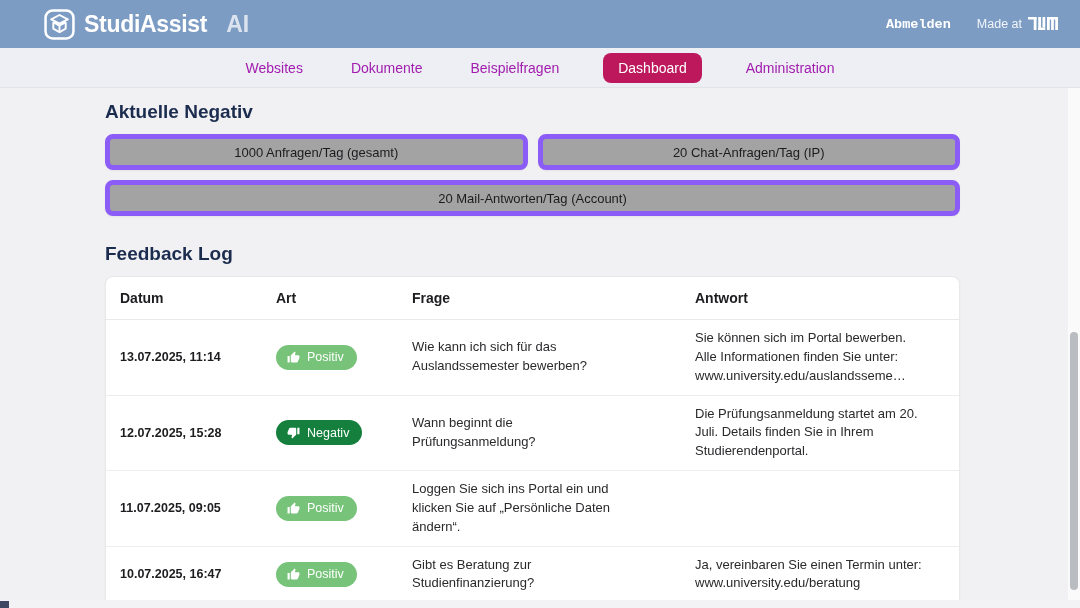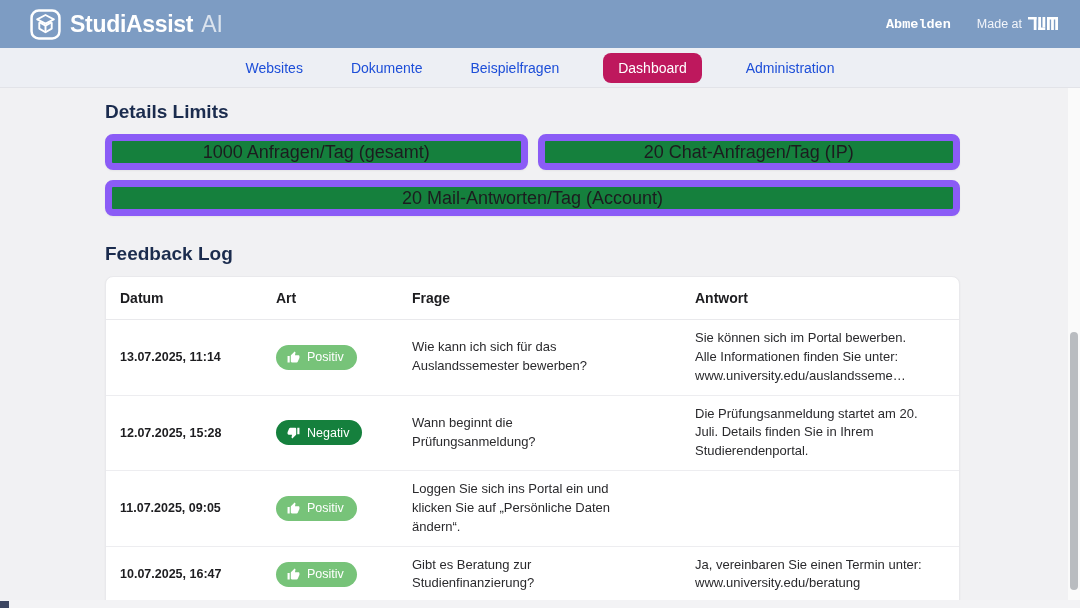--- a/index.html
+++ b/index.html
@@ -1,42 +1,42 @@
 <!DOCTYPE html>
 <html><head>
 <meta charset="utf-8">
 <style>
   * { margin:0; padding:0; box-sizing:border-box; }
   html,body { width:1080px; height:608px; }
   body { font-family:"Liberation Sans", sans-serif; background:#f1f1f3; }
   .app { position:relative; width:1080px; height:608px; overflow:hidden; background:#f1f1f3; }
 
   
-  .topbar { height:48px; background:#7d9cc3; display:flex; align-items:center; padding:0 22px 0 30px; }
+  .topbar { height:48px; background:#7d9cc3; display:flex; align-items:center; padding:0 22px 0 44px; }
   .logo-icon { width:31px; height:31px; margin-right:9px; flex:0 0 auto; }
   .brand { color:#fff; font-size:23px; font-weight:700; letter-spacing:-0.3px; }
-  .brand-ai { color:rgba(255,255,255,0.72); font-size:23px; font-weight:400; margin-left:8px; }
+  .brand-ai { color:rgba(255,255,255,0.72); font-size:23px; font-weight:700; margin-left:19px; }
   .topbar-spacer { flex:1; }
   .logout { color:#fff; font-size:13.5px; font-weight:700; background:none; border:none; cursor:pointer; margin-right:26px; font-family:Liberation Mono, monospace; }
   .made-at { display:flex; gap:6px; color:#f2f5fa; font-size:12.5px; }
   .tum-mark { height:13px; width:auto; display:block; }
 
   
   .navbar { height:40px; background:#edeff4; border-bottom:1px solid #e2e3e8; display:flex; align-items:center; justify-content:center; gap:40px; }
-  .tab { font-size:14px; color:#1d4ed8; background:none; border:none; cursor:pointer; padding:7px 4px; border-radius:8px; font-family:inherit; }
+  .tab { font-size:14px; color:#a21caf; background:none; border:none; cursor:pointer; padding:7px 4px; border-radius:8px; font-family:inherit; }
   .tab.active { background:#be185d; color:#fff; padding:7px 15px; font-weight:400; }
 
   
   .content { margin-left:105px; width:855px; }
   .section-title { color:#1b2c4e; font-size:19px; font-weight:700; margin:13px 0 11px; }
   .section-title.second { margin-top:27px; }
 
   .limit-grid { display:grid; grid-template-columns:1fr 1fr; gap:10px; }
-  .limit-card { background:#15803d; border:7px solid #8b5cf6; border-radius:8px; box-shadow:0 1px 2px rgba(0,0,0,0.05);
-                height:36px; display:flex; align-items:center; justify-content:center; font-size:18px; color:#1c1c1f; }
+  .limit-card { background:#a3a3a3; border:5px solid #8b5cf6; border-radius:8px; box-shadow:0 1px 2px rgba(0,0,0,0.05);
+                height:36px; display:flex; align-items:center; justify-content:center; font-size:13px; color:#1c1c1f; }
   .limit-card.wide { grid-column:1 / span 2; }
 
   
   .table-card { background:#fff; border:1px solid #e9e9ec; border-radius:8px; box-shadow:0 1px 2px rgba(0,0,0,0.05); overflow:hidden; }
   .trow, .thead { display:grid; grid-template-columns:156px 136px 283px 1fr; padding:0 14px; align-items:center; }
   .thead { height:43px; border-bottom:1px solid #e9e9ec; }
   .thead > div { font-size:14px; font-weight:700; color:#1d1d20; }
   .trow { border-bottom:1px solid #ededf0; }
   .trow .datum { font-size:12.5px; font-weight:700; color:#1d1d20; }
   .trow .frage, .trow .antwort { font-size:13px; color:#2a2a2d; line-height:1.45; padding:9px 0; }
@@ -95,21 +95,21 @@
   <nav class="navbar">
     <button class="tab">Websites</button>
     <button class="tab">Dokumente</button>
     <button class="tab">Beispielfragen</button>
     <button class="tab active">Dashboard</button>
     <button class="tab">Administration</button>
   </nav>
 
   <main class="content">
 
-    <h2 class="section-title">Details Limits</h2>
+    <h2 class="section-title">Aktuelle Negativ</h2>
     <div class="limit-grid">
       <div class="limit-card">1000 Anfragen/Tag (gesamt)</div>
       <div class="limit-card">20 Chat-Anfragen/Tag (IP)</div>
       <div class="limit-card wide">20 Mail-Antworten/Tag (Account)</div>
     </div>
 
     <h2 class="section-title second">Feedback Log</h2>
     <div class="table-card">
 
       <div class="thead">

